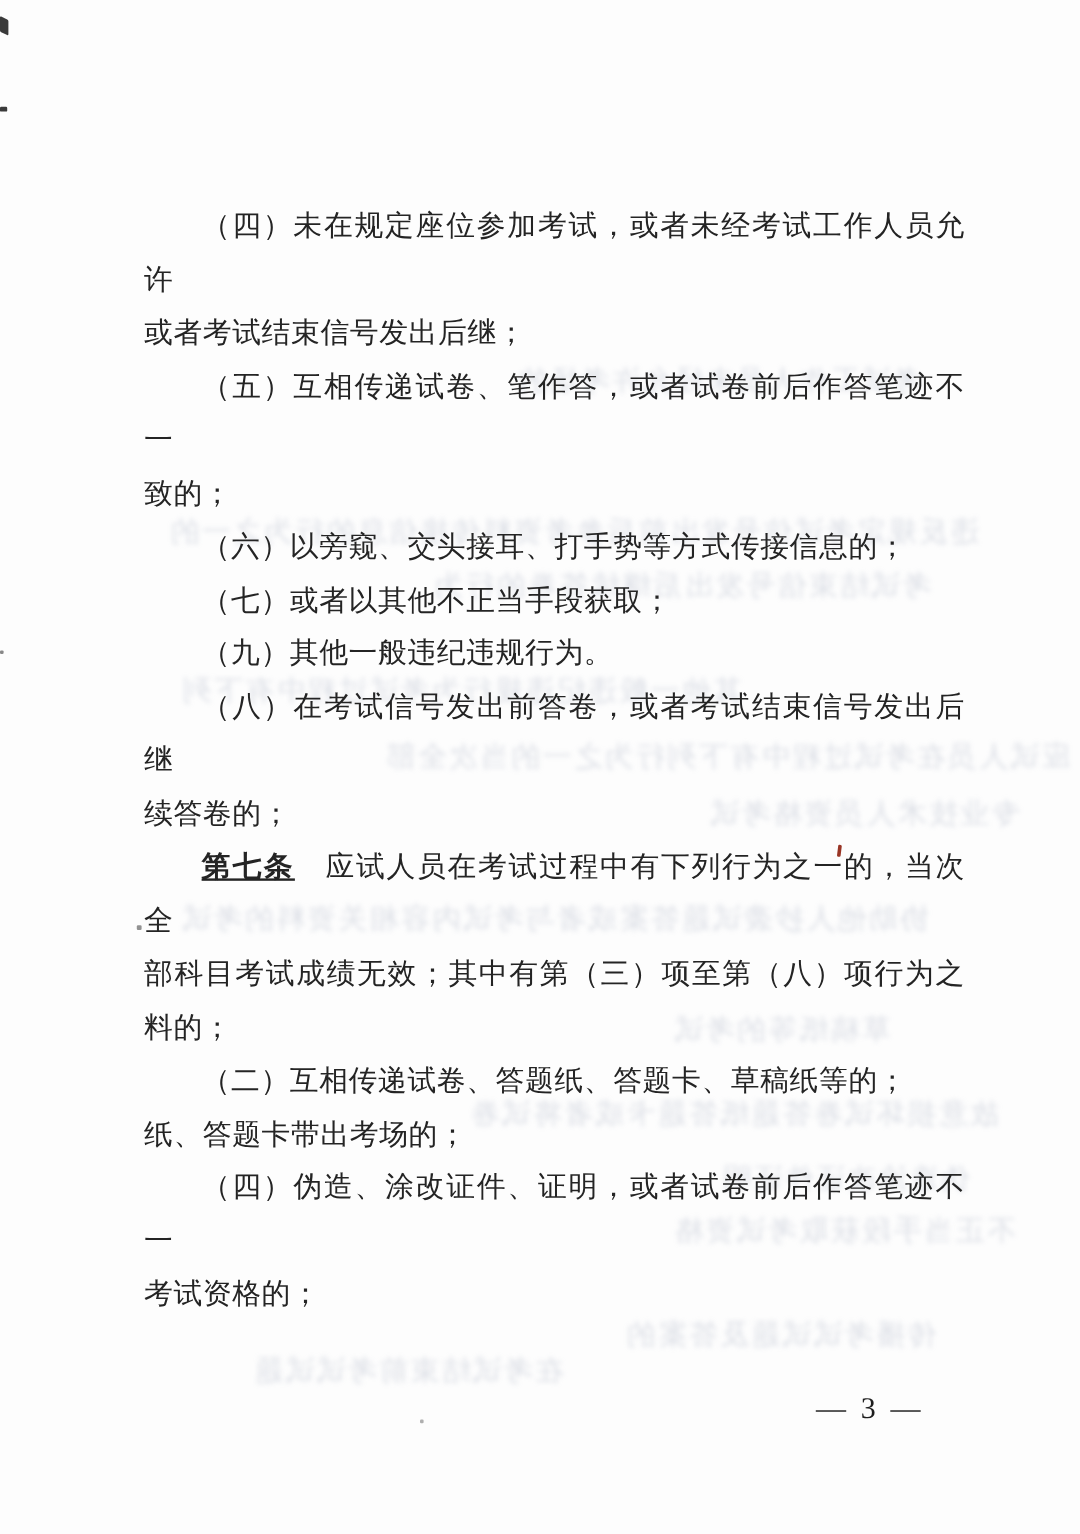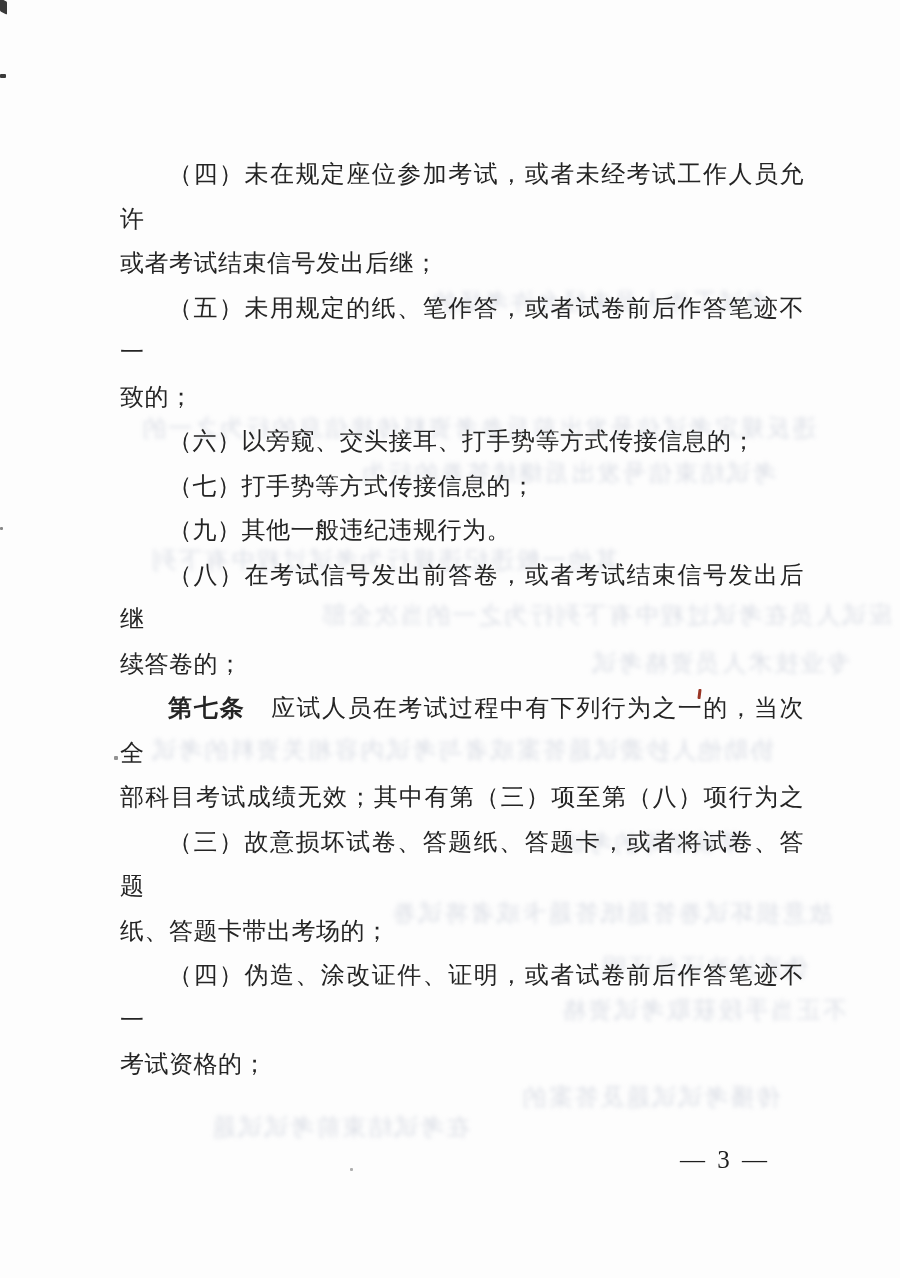--- a/index.html
+++ b/index.html
@@ -2,42 +2,42 @@
 <html><head>
 <meta charset="utf-8">
 <style>
   html,body{margin:0;padding:0;}
   body{
     width:900px;height:1278px;position:relative;overflow:hidden;
     background:#fdfdfd;
     color:#242424;
     font-family:"Liberation Serif","DejaVu Serif",serif;
   }
-  .page{position:absolute;inset:0;}
+  .page{position:absolute;inset:0;margin-top:15px;}
   
   .ghost{
     position:absolute;
     transform:scaleX(-1);
     filter:blur(2px);
     color:rgba(128,140,165,0.26);
     font-size:24px;
     letter-spacing:2px;
     white-space:nowrap;
     pointer-events:none;
     user-select:none;
   }
   .doc{
     position:absolute;left:120px;top:152px;width:684px;
     font-size:24px;line-height:44.5px;letter-spacing:0.5px;
   }
   .para{margin:0;}
   .line{text-align:justify;}
   .line.full{text-align-last:justify;}
   .line.first{text-indent:48px;}
-  strong.article{font-weight:700;letter-spacing:1px;}
+  strong.article{font-weight:700;letter-spacing:1px;text-decoration:underline;}
   .footer{
     position:absolute;top:1146px;left:640px;width:170px;
     font-size:25px;text-align:center;letter-spacing:3px;color:#1e1e1e;
   }
   .speck{position:absolute;background:#3a3a3a;border-radius:1px;}
   .speck.s1{left:0;top:0;width:7px;height:13px;transform:skewY(25deg);}
   .speck.s2{left:0;top:74px;width:6px;height:4px;}
   .speck.s3{left:0;top:527px;width:3px;height:3px;opacity:.6;}
   .speck.s4{left:114px;top:756px;width:4px;height:4px;opacity:.55;}
   .speck.s5{left:350px;top:1168px;width:3px;height:3px;opacity:.4;}
@@ -66,44 +66,47 @@
       <div class="ghost" style="top: 1081px; left: 520px;">传播考试试题及答案的</div>
       <div class="ghost" style="top: 1111px; left: 210px;">在考试结束前考试试题</div>
     </div>
 
   <div class="doc" id="doc-body">
       <div class="para">
         <div class="line first full">（四）未在规定座位参加考试，或者未经考试工作人员允许</div>
         <div class="line">或者考试结束信号发出后继；</div>
       </div>
       <div class="para">
-        <div class="line first full">（五）未用规定的纸、笔作答，或者试卷前后作答笔迹不一</div>
+        <div class="line first full">（五）互相传递试卷、笔作答，或者试卷前后作答笔迹不一</div>
         <div class="line">致的；</div>
       </div>
       <div class="para">
         <div class="line first">（六）以旁窥、交头接耳、打手势等方式传接信息的；</div>
       </div>
       <div class="para">
-        <div class="line first">（七）打手势等方式传接信息的；</div>
+        <div class="line first">（七）或者以其他不正当手段获取；</div>
       </div>
       <div class="para">
         <div class="line first">（九）其他一般违纪违规行为。</div>
       </div>
       <div class="para">
         <div class="line first full">（八）在考试信号发出前答卷，或者考试结束信号发出后继</div>
         <div class="line">续答卷的；</div>
       </div>
       <div class="para">
         <div class="line first full"><strong class="article">第七条</strong>　应试人员在考试过程中有下列行为之一的，当次全</div>
         <div class="line full">部科目考试成绩无效；其中有第（三）项至第（八）项行为之</div>
       </div>
       <div class="para">
+        <div class="line">料的；</div>
       </div>
       <div class="para">
-        <div class="line first full">（三）故意损坏试卷、答题纸、答题卡，或者将试卷、答题</div>
+        <div class="line first">（二）互相传递试卷、答题纸、答题卡、草稿纸等的；</div>
+      </div>
+      <div class="para">
         <div class="line">纸、答题卡带出考场的；</div>
       </div>
       <div class="para">
         <div class="line first full">（四）伪造、涂改证件、证明，或者试卷前后作答笔迹不一</div>
         <div class="line">考试资格的；</div>
       </div>
     </div>
 
   <div class="redmark"></div>
 

